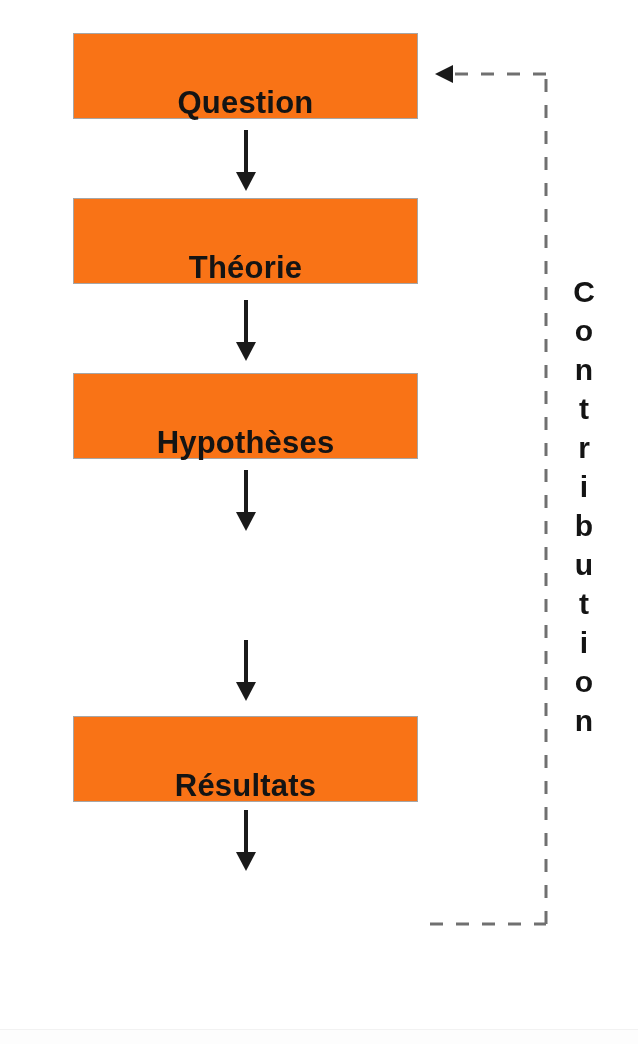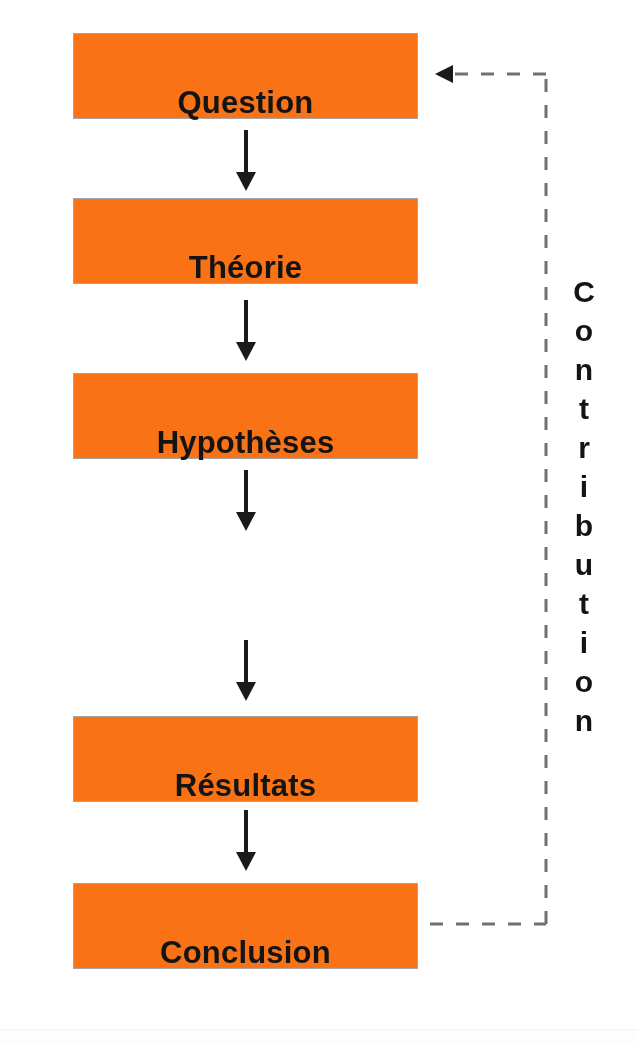--- a/index.html
+++ b/index.html
@@ -117,23 +117,20 @@
 
   <div class="stage-box box-2">
     <span class="stage-label">Hypothèses</span>
   </div>
 
 
   <div class="stage-box box-4">
     <span class="stage-label">Résultats</span>
   </div>
 
-  <div class="stage-box box-5">
-    <span class="stage-label">Conclusion</span>
-  </div>
 
   <svg class="flow-arrow arrow-0" viewBox="0 0 28 62">
     <line x1="14" y1="0" x2="14" y2="45" stroke="#1a1a1a" stroke-width="4"></line>
     <polygon points="14,61 4,42 24,42" fill="#1a1a1a"></polygon>
   </svg>
 
   <svg class="flow-arrow arrow-1" viewBox="0 0 28 62">
     <line x1="14" y1="0" x2="14" y2="45" stroke="#1a1a1a" stroke-width="4"></line>
     <polygon points="14,61 4,42 24,42" fill="#1a1a1a"></polygon>
   </svg>

